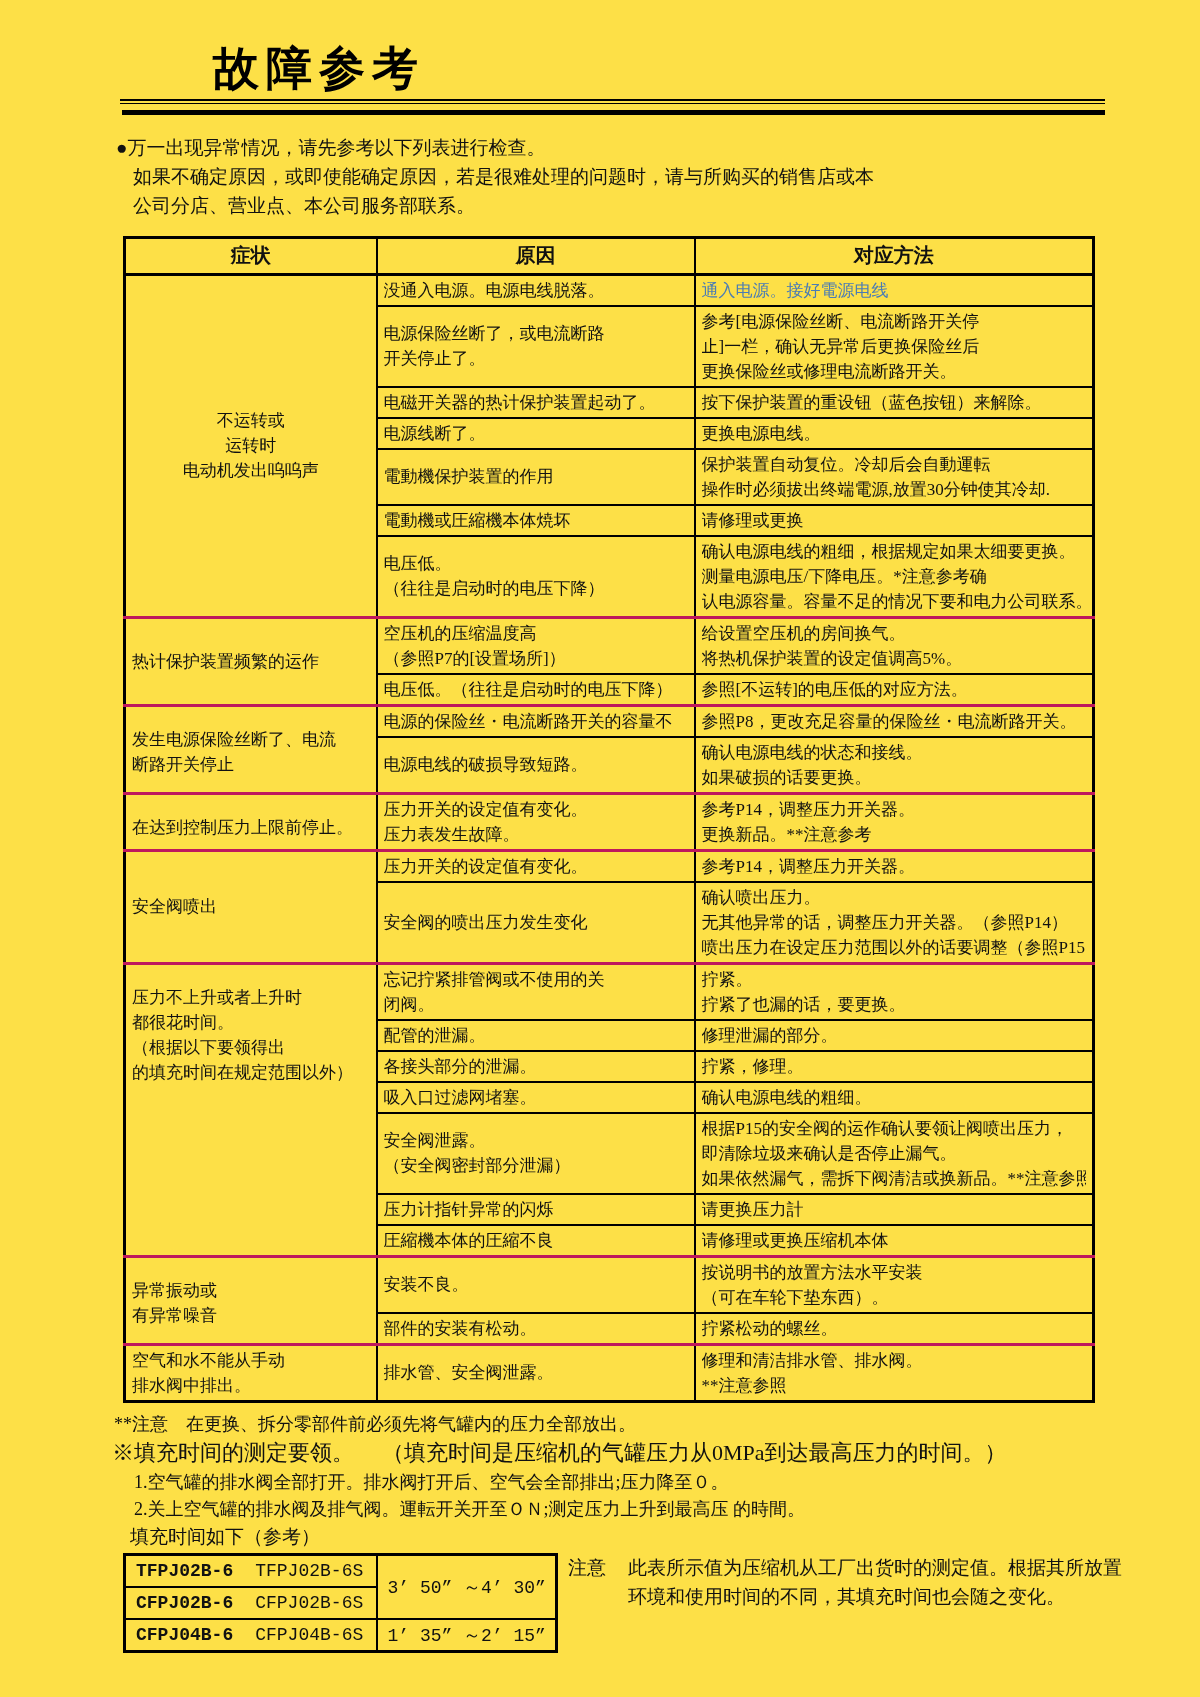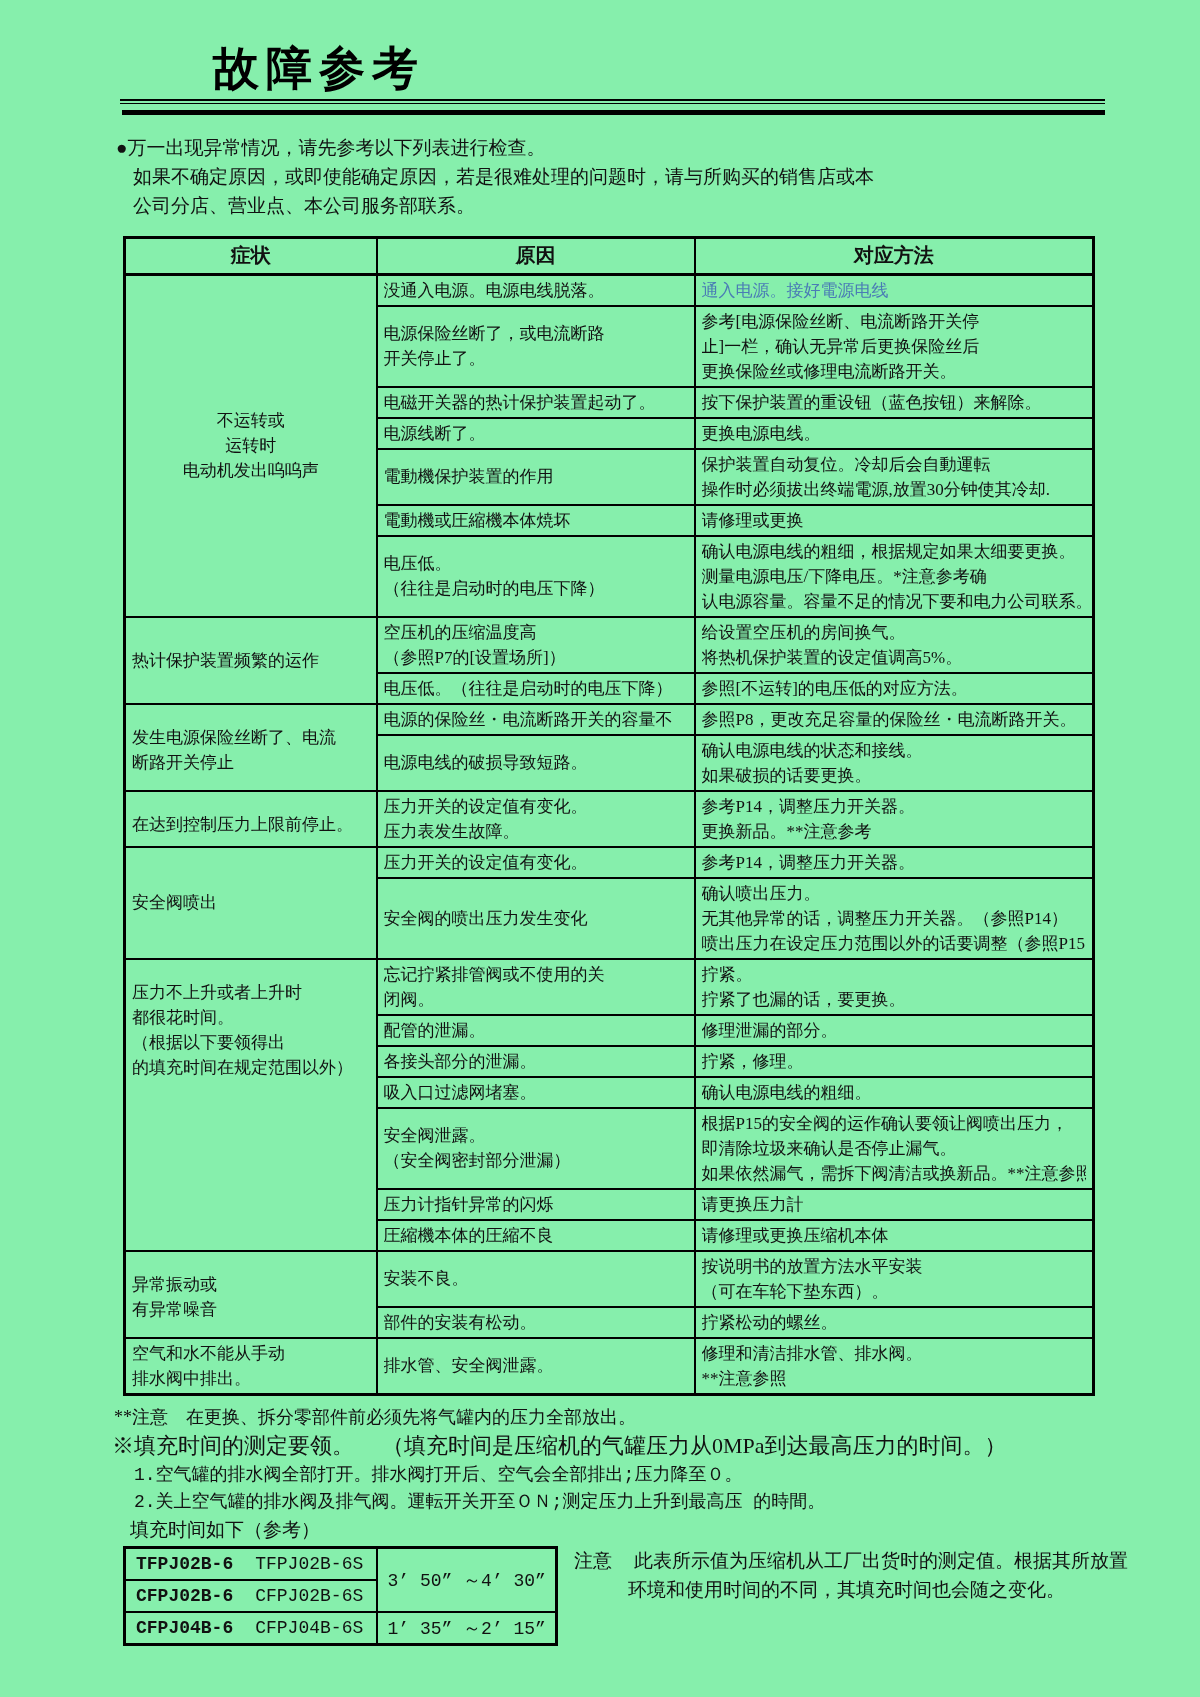--- a/index.html
+++ b/index.html
@@ -1,17 +1,17 @@
 <!DOCTYPE html>
 <html><head>
 <meta charset="utf-8">
 <style>
   html,body { margin:0; padding:0; background:#fff; }
   .page {
-    position:relative; width:1200px; height:1697px; background:#86efac;
+    position:relative; width:1200px; height:1697px; background:#fde047;
     font-family:"Liberation Serif","DejaVu Serif",serif; color:#111;
     overflow:hidden;
   }
   
   .hdr { position:relative; padding-top:44px; }
   .hdr-title {
     margin:0 0 0 213px; font-size:46px; font-weight:bold; letter-spacing:7px;
     line-height:1.1; color:#000;
   }
   .rule-a { margin:4px 95px 0 120px; border-top:2px solid #000; }
@@ -20,43 +20,43 @@
   
   .intro { margin:18px 60px 0 116px; font-size:19px; line-height:29px; color:#111; }
   .intro .l2, .intro .l3 { margin-left:17px; }
   
   table.fault { margin:16px 0 0 123px; border-collapse:collapse; table-layout:fixed;
     width:969px; font-size:17px; }
   table.fault td, table.fault th { border:2px solid #000; padding:2px 6px; vertical-align:middle; }
   table.fault { border:3px solid #000; }
   table.fault th { font-size:20px; font-weight:bold; text-align:center; height:30px;
     border-bottom:3px solid #000; }
-  table.fault tr.gs > td { border-top:1px solid #be185d; }
+  table.fault tr.gs > td { border-top:3px solid #be185d; }
   table.fault td .ln { line-height:25px; white-space:nowrap; overflow:hidden; }
   table.fault td.sym { vertical-align:middle; }
   table.fault td.sym.top { vertical-align:top; padding-top:20px; }
   table.fault td.sym.c { text-align:center; }
   table.fault td.method.link { color:#4a7cb5; }
   
   .notes { margin:8px 0 0 114px; font-size:18px; }
   .note-row { display:flex; line-height:26px; }
   .note-row .nlab { width:72px; flex:0 0 auto; }
   .fill-head { margin:2px 0 0 112px; font-size:22px; line-height:28px; }
   .fill-head .paren { margin-left:28px; }
-  .steps { margin:2px 0 0 134px; font-size:18px; line-height:27px;font-family:Liberation Mono, monospace; }
+  .steps { margin:2px 0 0 134px; font-size:18px; line-height:27px; }
   .fill-sub { margin:0 0 0 130px; font-size:19px; line-height:28px; }
   
   .fill-wrap { display:flex; margin:2px 0 0 123px; align-items:flex-start; }
   table.fill { border-collapse:collapse; table-layout:fixed; width:432px;
     font-size:18px; border:3px solid #000; font-family:"Liberation Mono","DejaVu Sans Mono",monospace; }
   table.fill td { border:2px solid #000; padding:2px 10px; height:26px; white-space:nowrap; overflow:hidden; }
   table.fill .models span:first-child { margin-right:22px;font-weight:bold; }
   .fill-note { margin-left:10px; width:560px; font-size:19px; line-height:29px;
     font-family:"Liberation Serif","DejaVu Serif",serif; }
-  .fill-note .fn-line { display:flex;margin-left:6px; }
+  .fill-note .fn-line { display:flex; }
   .fill-note .fn-lab { width:60px; flex:0 0 auto; }
   .fill-note .fn-l2 { margin-left:60px; }
   .footer { position:absolute; left:0; right:0; bottom:22px; text-align:center;
     font-family:"Liberation Sans","DejaVu Sans",sans-serif; font-size:22px; color:#4a4a4a; }
 </style>
 </head>
 <body>
 
 <div class="page">
 

